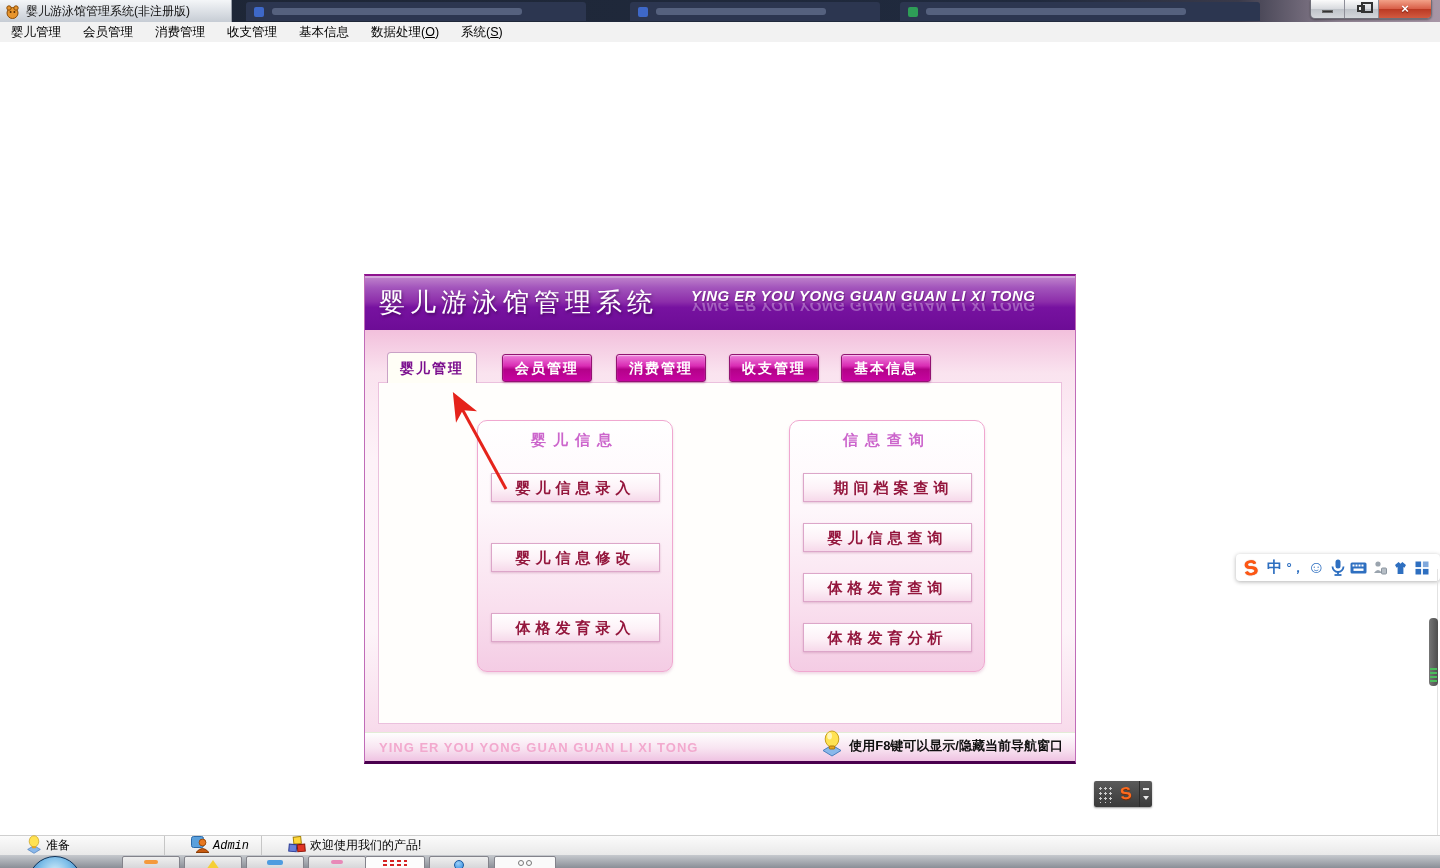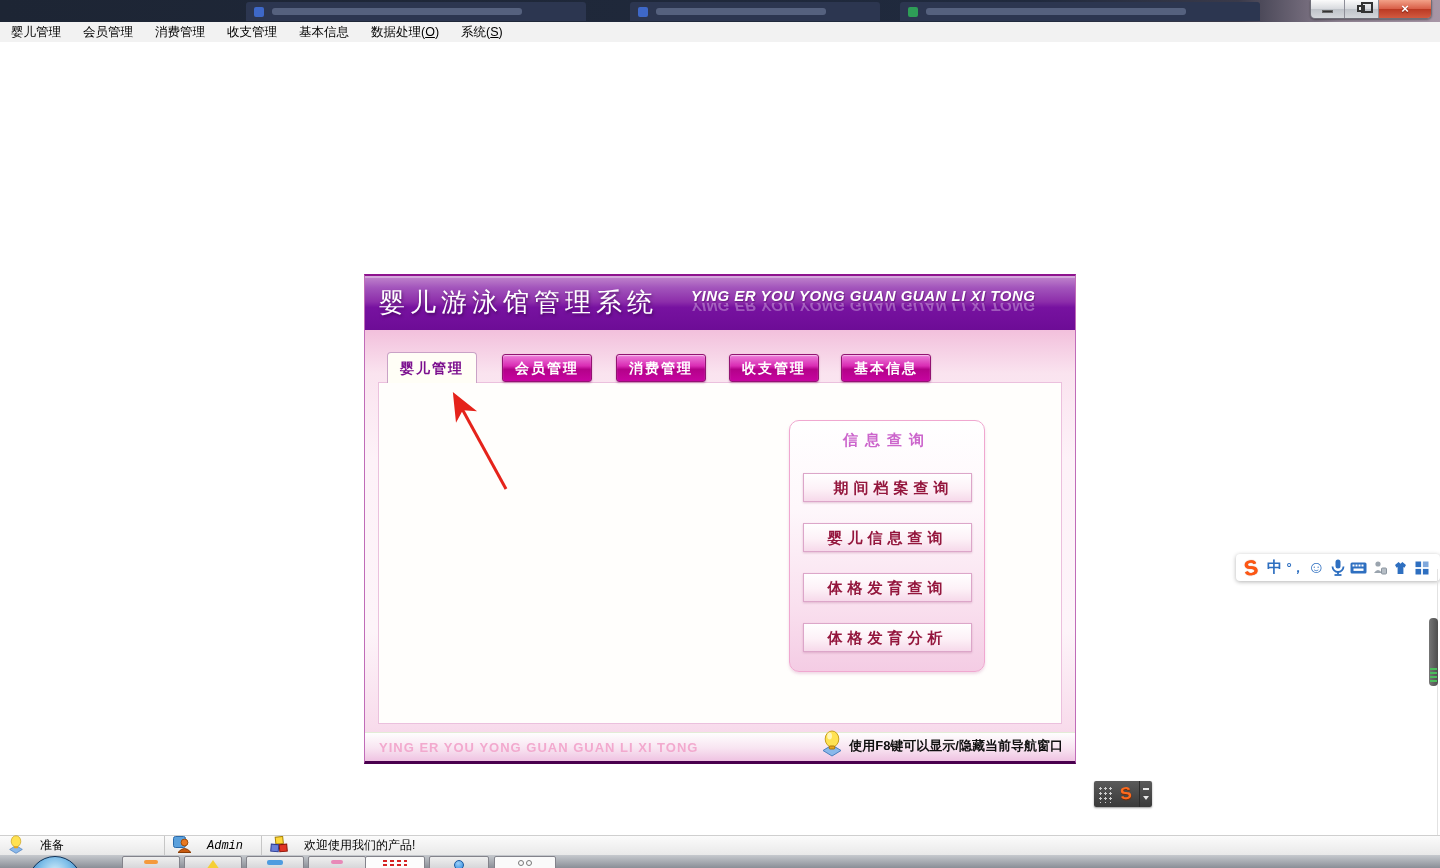--- a/index.html
+++ b/index.html
@@ -124,21 +124,21 @@
   .edge-line { position:absolute; left:1437px; top:500px; width:1px; height:360px; background:#e2e2e2; }
   .edge-pill { position:absolute; left:1429px; top:549px; width:9px; height:68px; border-radius:4px;
     background:linear-gradient(90deg,#757575,#4e4e4e); }
   .edge-pill:after { content:""; position:absolute; left:1px; bottom:4px; width:7px; height:14px;
     background:repeating-linear-gradient(180deg,#4cbb5c 0 2px, transparent 2px 4px); }
 
   
   .statusbar { position:absolute; left:0; top:835px; width:1440px; height:20px;
     background:linear-gradient(180deg,#fbfbfb,#e9e9e9); border-top:1px solid #cfcfcf;
     display:flex; align-items:center; font-size:12px; color:#000; }
-  .sb-sec { height:20px; display:flex; align-items:center; gap:16px; padding-left:8px; border-right:1px solid #c6c6c6; }
+  .sb-sec { height:20px; display:flex; align-items:center; gap:4px; padding-left:26px; border-right:1px solid #c6c6c6; }
   .sb-sec.s1 { width:165px; } .sb-sec.s2 { width:97px;font-style:italic; } .sb-sec.s3 { width:300px; border-right:none; }
   .sb-user { font-family:"Liberation Mono", monospace; font-size:12px; }
 
   
   .taskbar { position:absolute; left:0; top:855px; width:1440px; height:13px;
     background:linear-gradient(180deg,#c6c9ce,#8a8f97); overflow:hidden; }
   .orb { position:absolute; left:28px; top:1px; width:54px; height:54px; border-radius:50%;
     background:radial-gradient(circle at 50% 30%,#d6eefa 0%,#7cbde8 35%,#2f79be 65%,#16487e 100%);
     border:1px solid #0e3258; }
   .tb-dot { position:absolute; border-radius:50%; }
@@ -169,20 +169,32 @@
       <span class="ghost-bar" style="width:250px;"></span>
     </div>
     <div class="ghost-tab" style="left:630px; width:250px;">
       <span class="ghost-sq"></span>
       <span class="ghost-bar" style="width:170px;"></span>
     </div>
     <div class="ghost-tab" style="left:900px; width:360px;">
       <span class="ghost-sq green"></span>
       <span class="ghost-bar" style="width:260px;"></span>
     </div>
+    <div class="title-tab">
+      <span class="app-icon">
+        <svg width="15" height="15" viewBox="0 0 15 15">
+          <ellipse cx="7.5" cy="9" rx="5.5" ry="5.5" fill="#e8952c" stroke="#8a4d0a"></ellipse>
+          <circle cx="4" cy="4" r="2.2" fill="#e8952c" stroke="#8a4d0a"></circle>
+          <circle cx="11" cy="4" r="2.2" fill="#e8952c" stroke="#8a4d0a"></circle>
+          <circle cx="5.6" cy="8" r="1" fill="#5a2d00"></circle>
+            <circle cx="9.4" cy="8" r="1" fill="#5a2d00"></circle>
+        </svg>
+      </span>
+      <span class="title-text">婴儿游泳馆管理系统(非注册版)</span>
+    </div>
     <div class="win-controls">
       <div class="win-btn">
           <span class="glyph-min"></span>
         </div>
       <div class="win-btn">
           <span class="glyph-restore"></span>
         </div>
       <div class="win-btn close">
           <span class="glyph-close">×</span>
         </div>
@@ -214,20 +226,26 @@
 
       <div class="panel-body">
         <div class="tab-active">婴儿管理</div>
         <div class="tab-btn tab-b1">会员管理</div>
         <div class="tab-btn tab-b2">消费管理</div>
         <div class="tab-btn tab-b3">收支管理</div>
         <div class="tab-btn tab-b4">基本信息</div>
 
         <div class="content-box"></div>
 
+        <div class="group left">
+          <div class="group-title">婴儿信息</div>
+          <div class="gbtn" style="top:52px;">婴儿信息录入</div>
+          <div class="gbtn" style="top:122px;">婴儿信息修改</div>
+          <div class="gbtn" style="top:192px;">体格发育录入</div>
+        </div>
 
         <div class="group right">
           <div class="group-title">信息查询</div>
           <div class="gbtn" style="top:52px;padding-left:12px;">期间档案查询</div>
           <div class="gbtn" style="top:102px;">婴儿信息查询</div>
           <div class="gbtn" style="top:152px;">体格发育查询</div>
           <div class="gbtn" style="top:202px;">体格发育分析</div>
         </div>
 
         <svg class="arrow-svg" width="300" height="250">

